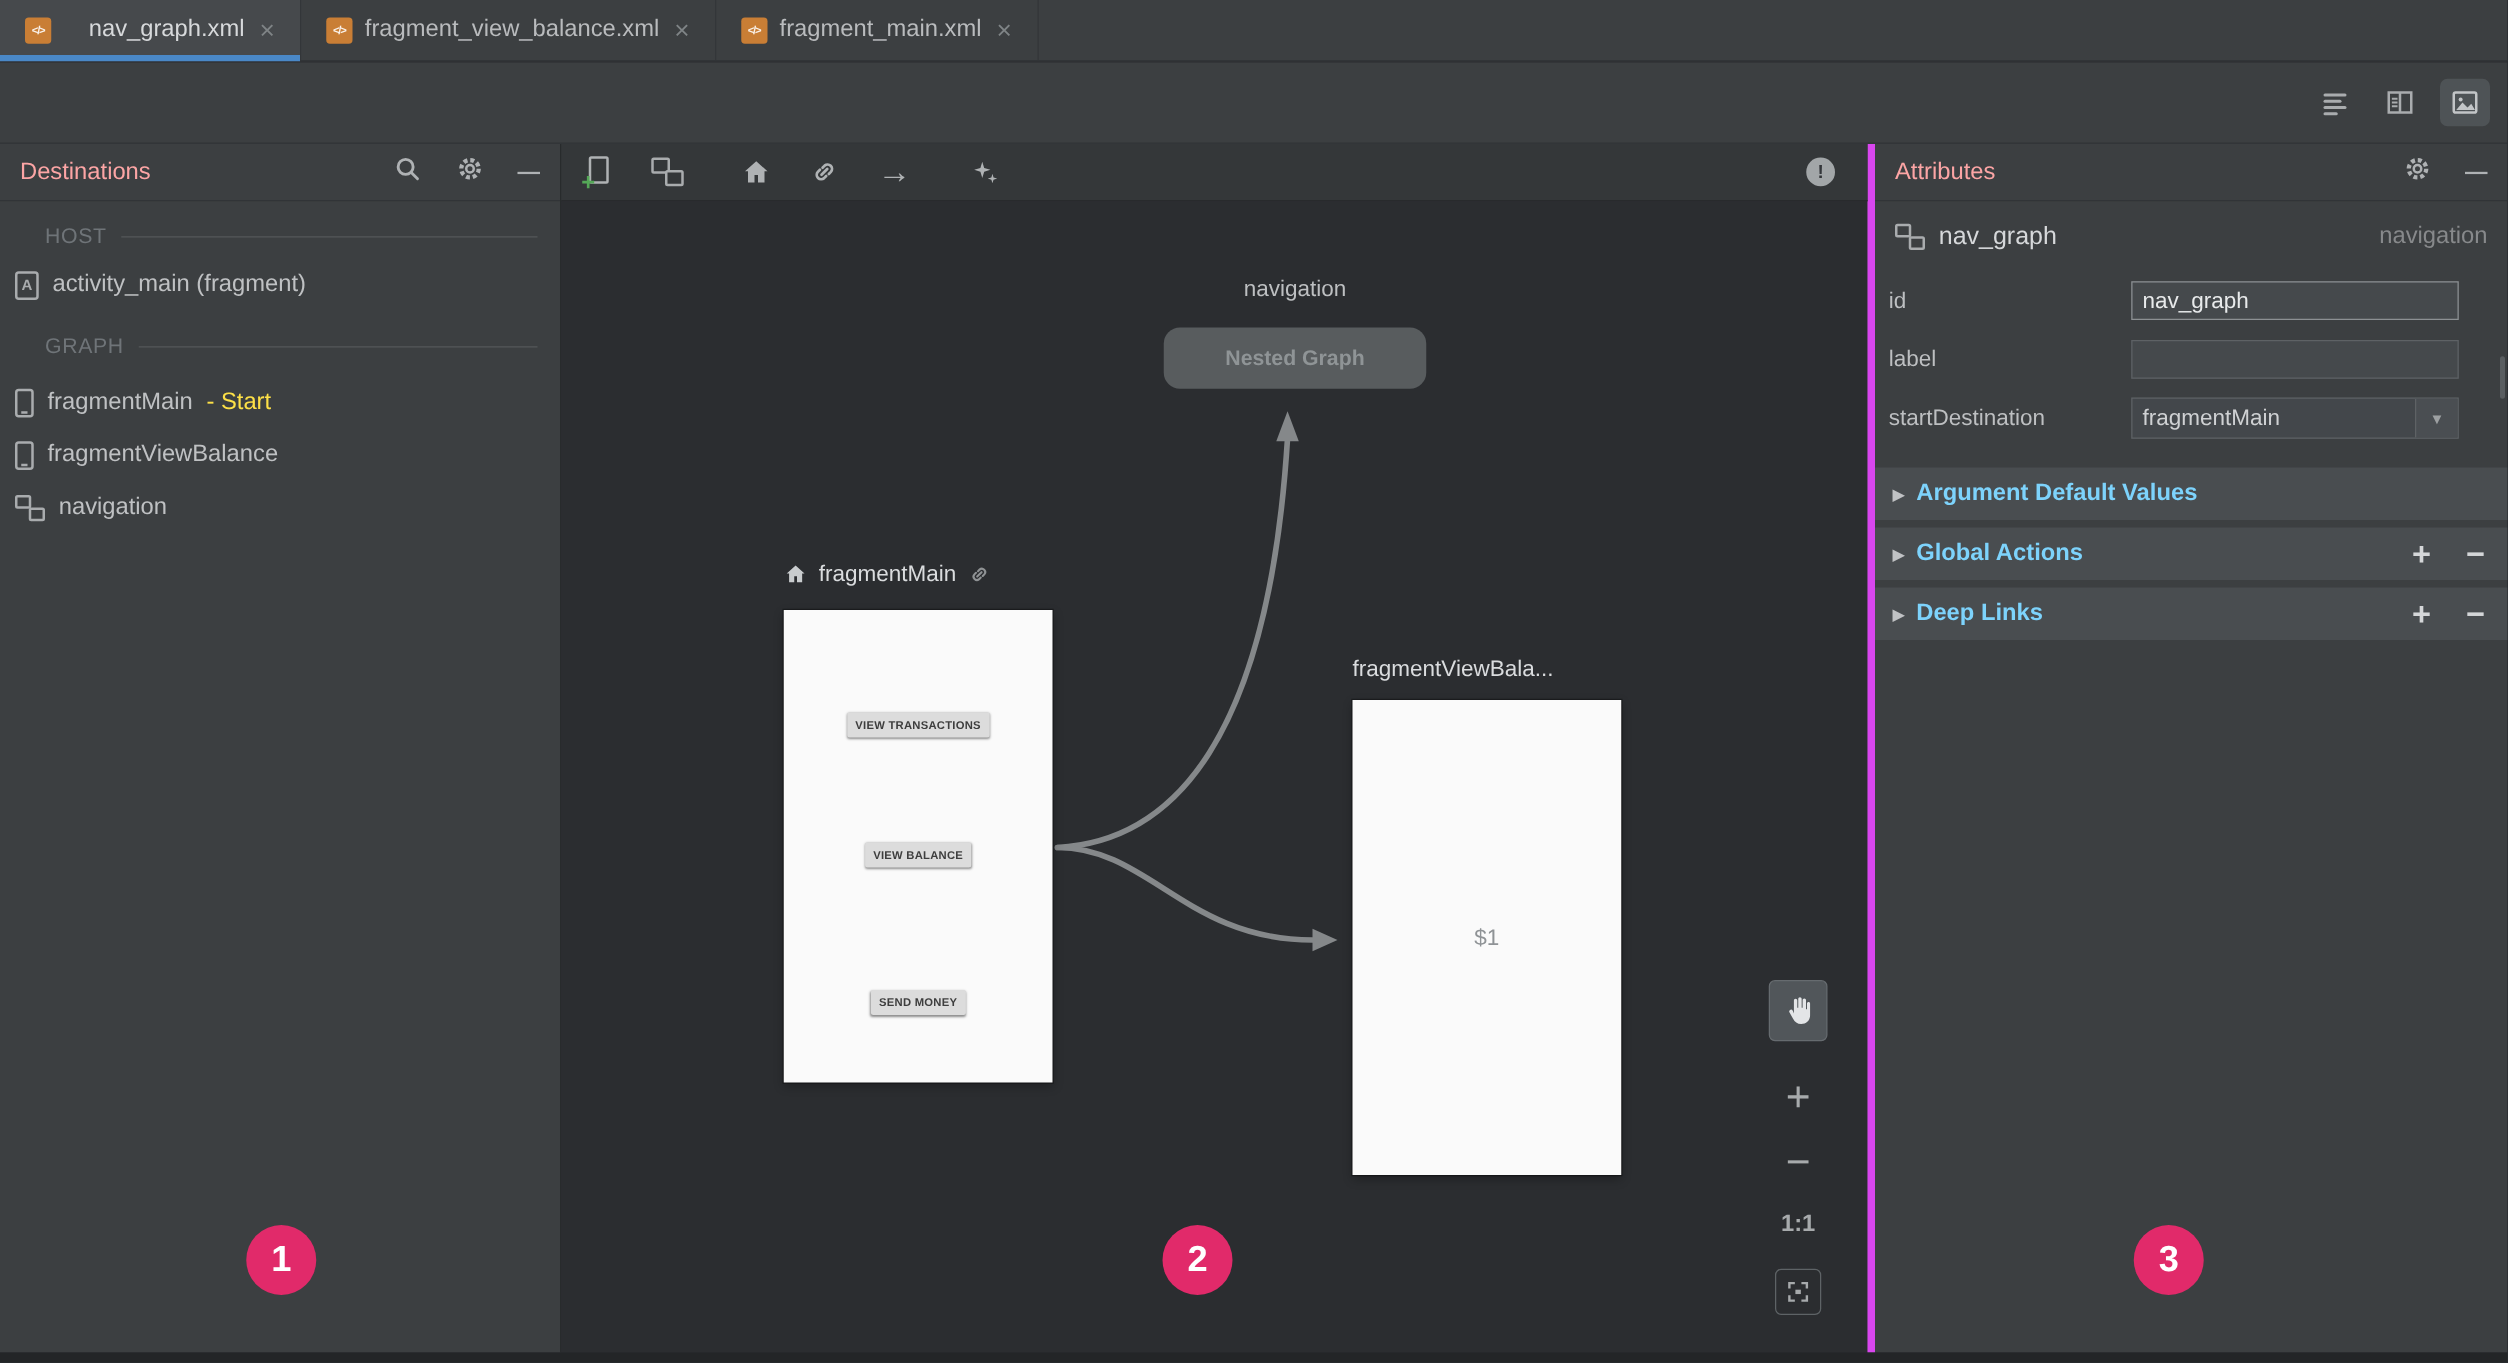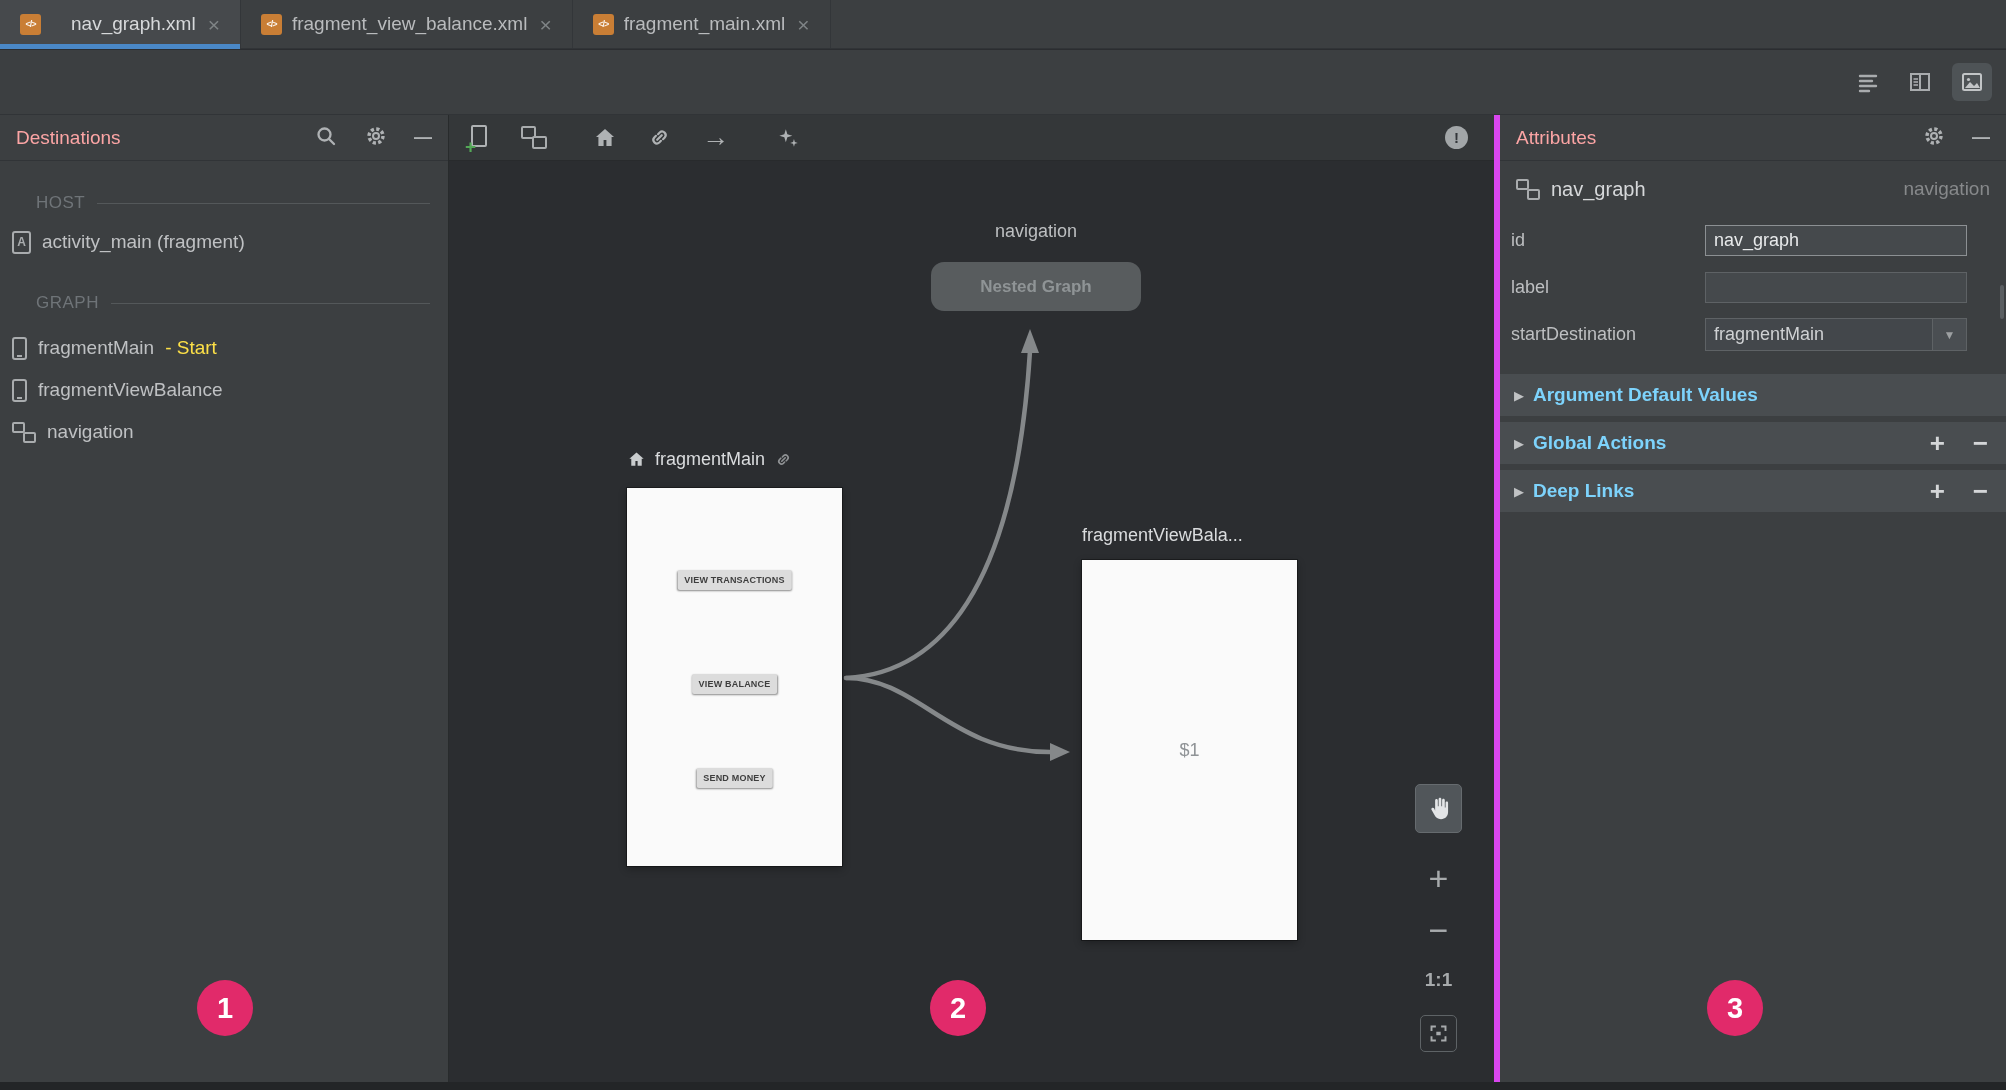--- a/index.html
+++ b/index.html
@@ -165,32 +165,32 @@
       <span>
         <svg width="24" height="24" viewBox="0 0 24 24">
             <circle cx="12" cy="12" r="7" fill="none" stroke="#AFB2B4" stroke-width="3.4" stroke-dasharray="3.2 2.3"></circle>
             <circle cx="12" cy="12" r="3" fill="none" stroke="#AFB2B4" stroke-width="2"></circle>
           </svg>
       </span>
       <span class="dash-icon">—</span>
     </div>
   </div>
 
-  <div class="sect-row" style="margin-top:26px;padding-left:36px;">
+  <div class="sect-row" style="margin-top:12px;padding-left:36px;">
     <span class="sect-label">HOST</span>
     <div class="sect-line"></div>
   </div>
   <div class="dest-item" style="height:46px;">
     <span class="icon-activity">
         <span>A</span>
       </span>
     <span>activity_main (fragment)</span>
   </div>
 
-  <div class="sect-row" style="margin-top:22px;padding-left:36px;">
+  <div class="sect-row" style="margin-top:10px;padding-left:36px;">
     <span class="sect-label">GRAPH</span>
     <div class="sect-line"></div>
   </div>
   <div style="margin-top:8px;">
     <div class="dest-item">
       <span class="icon-frag"></span>
       <span>fragmentMain</span>
       <span class="dest-suffix">- Start</span>
     </div>
     <div class="dest-item">
@@ -262,21 +262,21 @@
       <span>fragmentMain</span>
       <svg width="19" height="19" viewBox="0 0 24 24" fill="none" stroke="#8F9294" stroke-width="2.1" stroke-linecap="round">
           <path d="M9.8 14.2 14.2 9.8"></path>
           <path d="M8.6 10.4 7 12a3.4 3.4 0 0 0 4.8 4.8l1.6-1.6"></path>
           <path d="M15.4 13.6 17 12a3.4 3.4 0 0 0-4.8-4.8l-1.6 1.6"></path>
         </svg>
     </div>
     <div class="preview preview-main">
       <span class="pv-btn" style="top:82px;">VIEW TRANSACTIONS</span>
       <span class="pv-btn" style="top:186px;">VIEW BALANCE</span>
-      <span class="pv-btn" style="top:280px;">SEND MONEY</span>
+      <span class="pv-btn" style="top:304px;">SEND MONEY</span>
     </div>
 
     <div class="frag-title frag-bal-title">
       <span>fragmentViewBala...</span>
     </div>
     <div class="preview preview-bal">
       <span class="bal-text">$1</span>
     </div>
 
     <div class="hand-btn">

